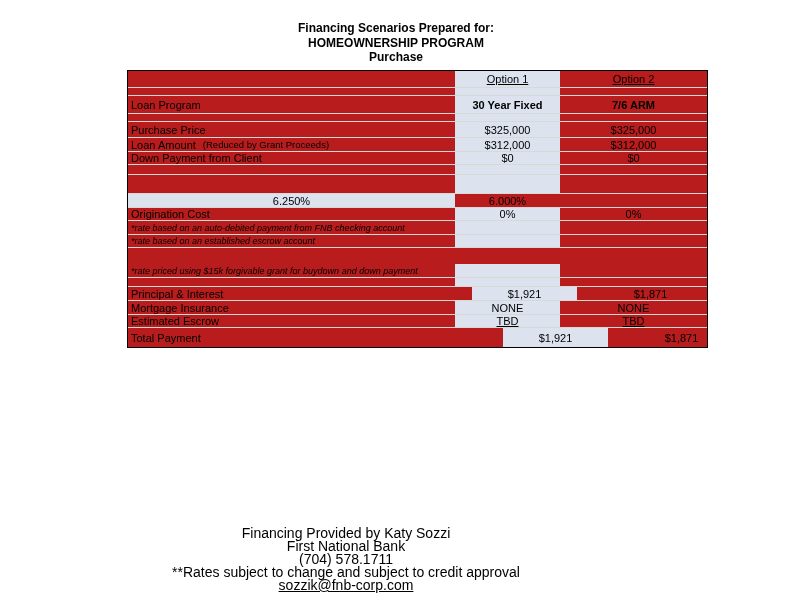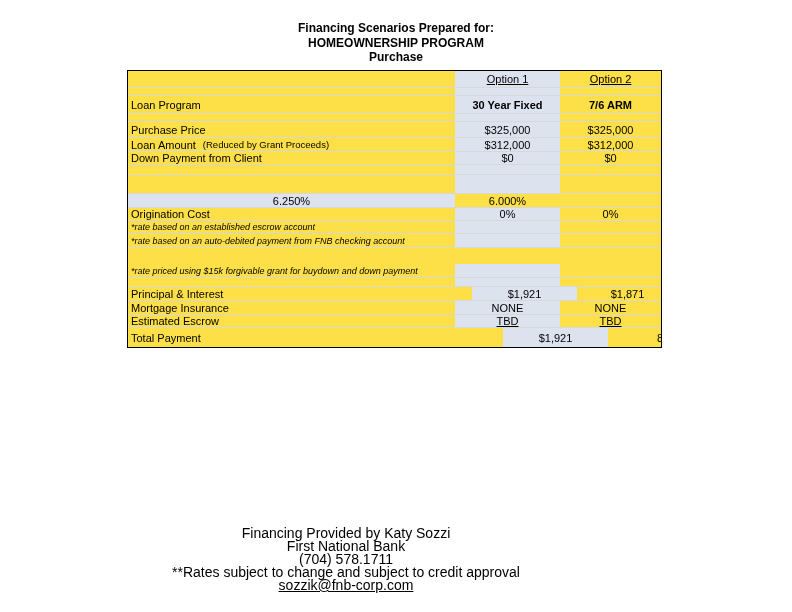--- a/index.html
+++ b/index.html
@@ -12,23 +12,23 @@
   body{
     width:792px;height:612px;background:#ffffff;position:relative;
     font-family:"Liberation Sans", sans-serif;color:var(--ink);
     -webkit-font-smoothing:antialiased;
   }
   .title-block{
     position:absolute;top:21px;left:0;width:792px;
     text-align:center;font-weight:bold;font-size:12px;line-height:14.5px;
   }
   .table{
-    position:absolute;left:127px;top:70px;width:535px;
+    position:absolute;left:127px;top:70px;width:581px;
     border:1.5px solid var(--border);box-sizing:border-box;
-    background:#fde047;
+    background:#b91c1c;
   }
   .row{
     display:grid;grid-template-columns:327px 105px 1fr;
     box-sizing:border-box;border-bottom:1px solid var(--grid);
   }
   .row:last-child{border-bottom:none;gap:48px;}
   .cell{display:flex;align-items:center;overflow:hidden;white-space:nowrap;}
   .c-label{justify-content:flex-start;padding-left:3px;font-size:11px;}
   .c-val{justify-content:center;font-size:11px;}
   .c1{background:var(--hl);}
@@ -138,30 +138,30 @@
       <div class="cell c-label">
         <span>Origination Cost</span>
       </div>
       <div class="cell c-val c1">
         <span class="">0%</span>
       </div>
       <div class="cell c-val ">
         <span class="">0%</span>
       </div>
     </div>
+    <div class="row note" style="height: 14px;">
+      <div class="cell c-label">
+        <span>*rate based on an auto-debited payment from FNB checking account</span>
+      </div>
+      <div class="cell c-val c1"></div>
+      <div class="cell c-val "></div>
+    </div>
     <div class="row note" style="height: 13px;">
       <div class="cell c-label">
         <span>*rate based on an established escrow account</span>
-      </div>
-      <div class="cell c-val c1"></div>
-      <div class="cell c-val "></div>
-    </div>
-    <div class="row note" style="height: 14px;">
-      <div class="cell c-label">
-        <span>*rate based on an auto-debited payment from FNB checking account</span>
       </div>
       <div class="cell c-val c1"></div>
       <div class="cell c-val "></div>
     </div>
     <div class="row note" style="height: 14px; margin-top: 16px;">
       <div class="cell c-label">
         <span>*rate priced using $15k forgivable grant for buydown and down payment</span>
       </div>
       <div class="cell c-val c1"></div>
       <div class="cell c-val "></div>

